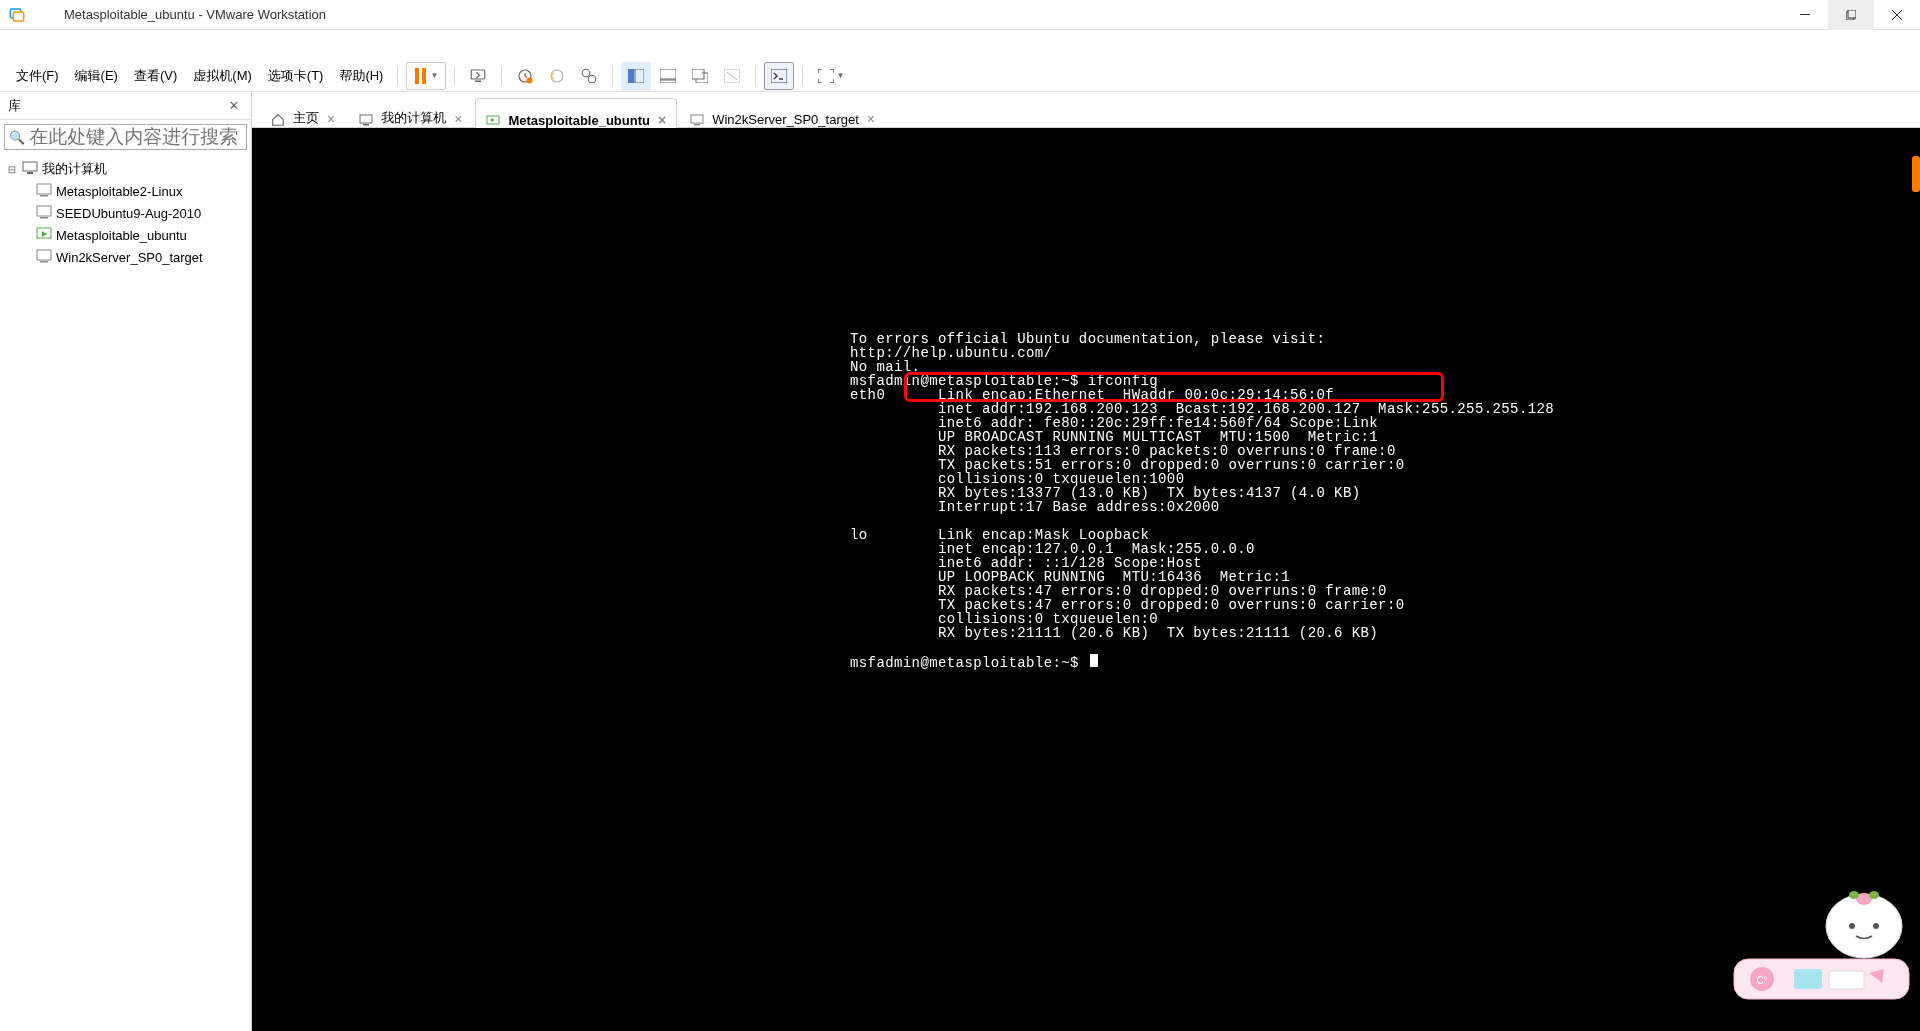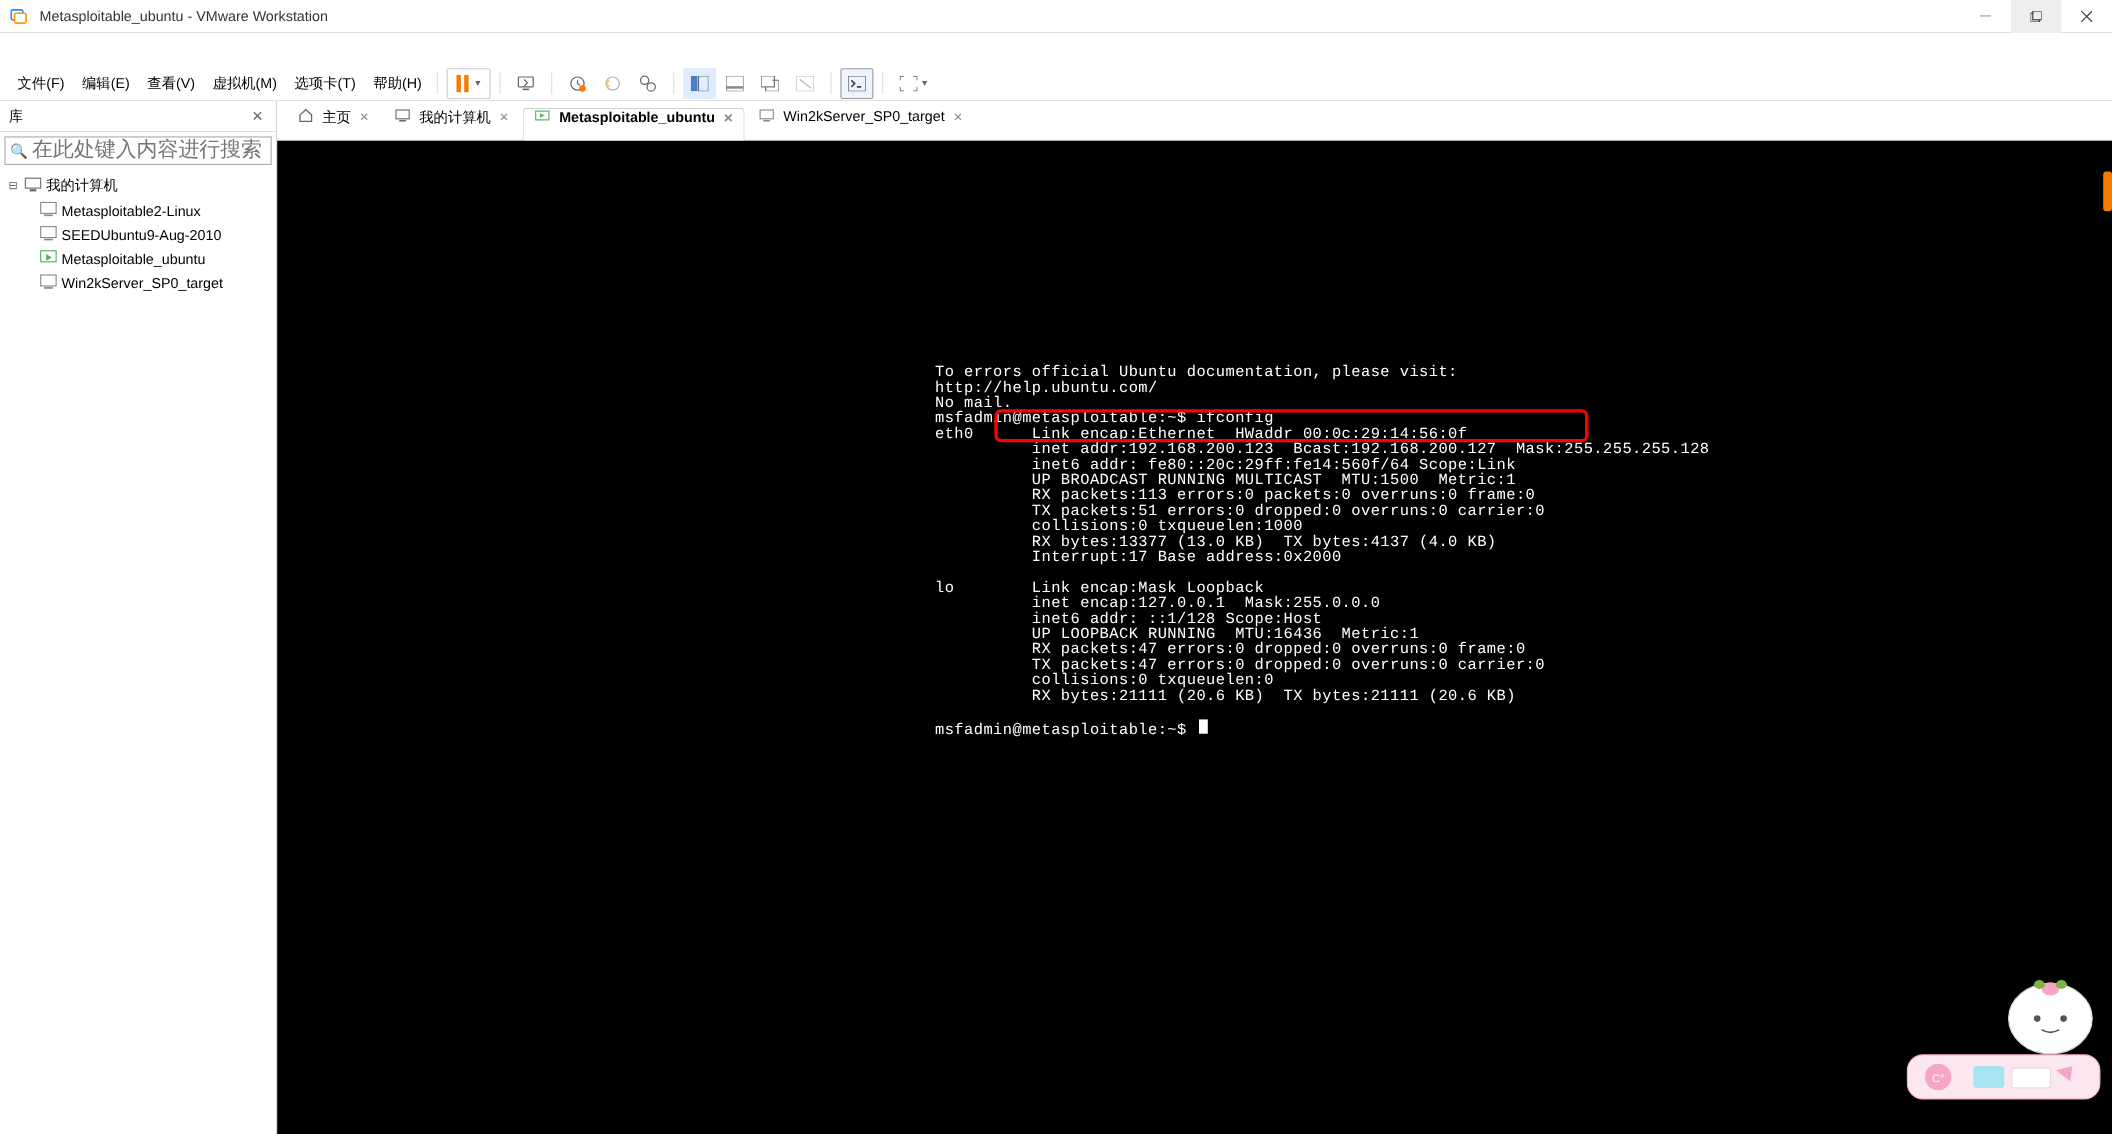--- a/index.html
+++ b/index.html
@@ -1,18 +1,18 @@
 <!DOCTYPE html>
 <html><head>
 <meta charset="utf-8">
 <style>
   * { margin: 0; padding: 0; box-sizing: border-box; }
   body { font-family: "Segoe UI", "Microsoft YaHei", sans-serif; font-size: 13px; background: #fff; overflow: hidden; }
   
-  .titlebar { height: 30px; display: flex; align-items: center; padding-left: 8px; background: #fff; border-bottom: 1px solid #e0e0e0; }
+  .titlebar { height: 30px; display: flex; align-items: center; padding-left: 8px; background: #fff; border-bottom: 1px solid #e0e0e0; gap: 28px; }
   .titlebar .app-icon { width: 18px; height: 18px; margin-right: 10px; }
   .titlebar .title { flex: 1; font-size: 13px; color: #333; }
   .titlebar .win-controls { display: flex; }
   .titlebar .win-btn { width: 46px; height: 30px; display: flex; align-items: center; justify-content: center; color: #333; }
   
   .menubar { height: 32px; display: flex; align-items: center; padding: 0 10px; gap: 4px; border-bottom: 1px solid #e0e0e0; margin-top: 30px; }
   .menubar .menu-item { padding: 4px 6px; font-size: 13px; cursor: default; }
   .menubar .divider { width: 1px; height: 20px; background: #ddd; margin: 0 4px; }
   .tb-cluster { display: flex; align-items: center; gap: 2px; }
   .tb-btn { width: 30px; height: 28px; display: flex; align-items: center; justify-content: center; cursor: default; border-radius: 2px; color: #555; }
@@ -29,21 +29,21 @@
   .search-box .mag { color: #6e6e6e; font-size: 13px; margin-right: 4px; }
   .search-box input { flex: 1; border: none; outline: none; font-size: 19px; background: transparent; }
   .search-box .dd { font-size: 8px; color: #333; padding: 0 2px; }
   .tree { flex: 1; padding: 4px 2px; overflow: auto; font-size: 13px; }
   .tree-row { display: flex; align-items: center; height: 22px; padding-left: 4px; gap: 4px; cursor: default; }
   .tree-row .toggle { width: 12px; font-size: 10px; color: #666; text-align: center; }
   .tree-children { padding-left: 30px; }
   
   .content { flex: 1; display: flex; flex-direction: column; background: #fff; }
   .tabstrip { height: 36px; display: flex; align-items: flex-end; padding: 0 8px; gap: 2px; border-bottom: 1px solid #d0d0d0; }
-  .tab { height: 30px; display: flex; align-items: flex-start; padding: 0 10px; gap: 8px; border: 1px solid transparent; border-bottom: none; border-radius: 4px 4px 0 0; font-size: 13px; cursor: default; }
+  .tab { height: 30px; display: flex; align-items: flex-end; padding: 0 10px; gap: 8px; border: 1px solid transparent; border-bottom: none; border-radius: 4px 4px 0 0; font-size: 13px; cursor: default; }
   .tab.active { background: #fff; border-color: #d0d0d0; position: relative; top: 1px; font-weight: bold; }
   .tab .tab-icon { width: 14px; height: 14px; display: inline-flex; align-items: center; justify-content: center; }
   .tab .close { color: #888; font-size: 14px; }
   
   .vm-screen { flex: 1; background: #000; position: relative; overflow: hidden; }
   .vm-screen .scroll-indicator { position: absolute; right: 0; top: 28px; width: 8px; height: 36px; background: #f57c00; border-radius: 3px; }
   .terminal { font-family: "Courier New", monospace; font-size: 14px; line-height: 1.0; color: #fff; white-space: pre; position: absolute; left: 598px; top: 190px; letter-spacing: 0.4px; }
   .terminal .highlight-box { position: absolute; border: 3px solid #ff0000; border-radius: 6px; pointer-events: none; }
   .cursor { display: inline-block; width: 8px; height: 13px; background: #fff; margin-left: 2px; }
   

